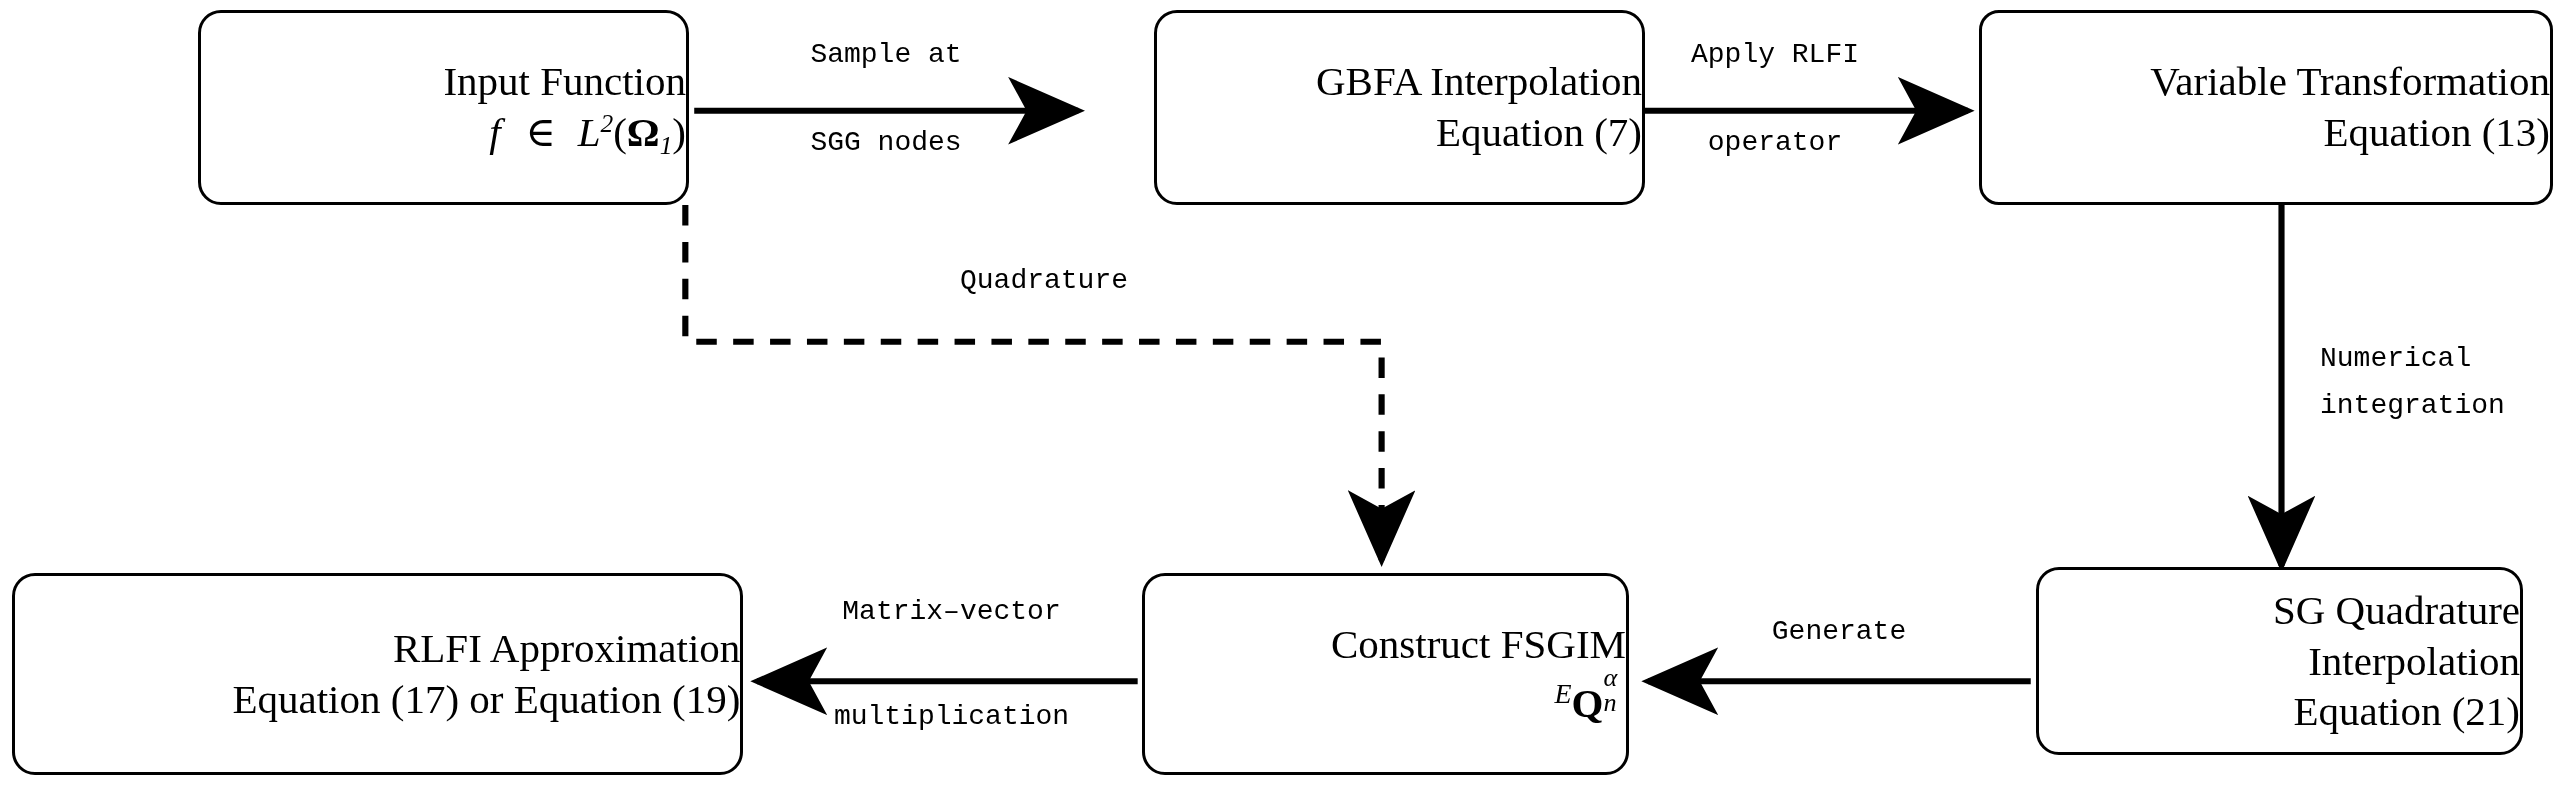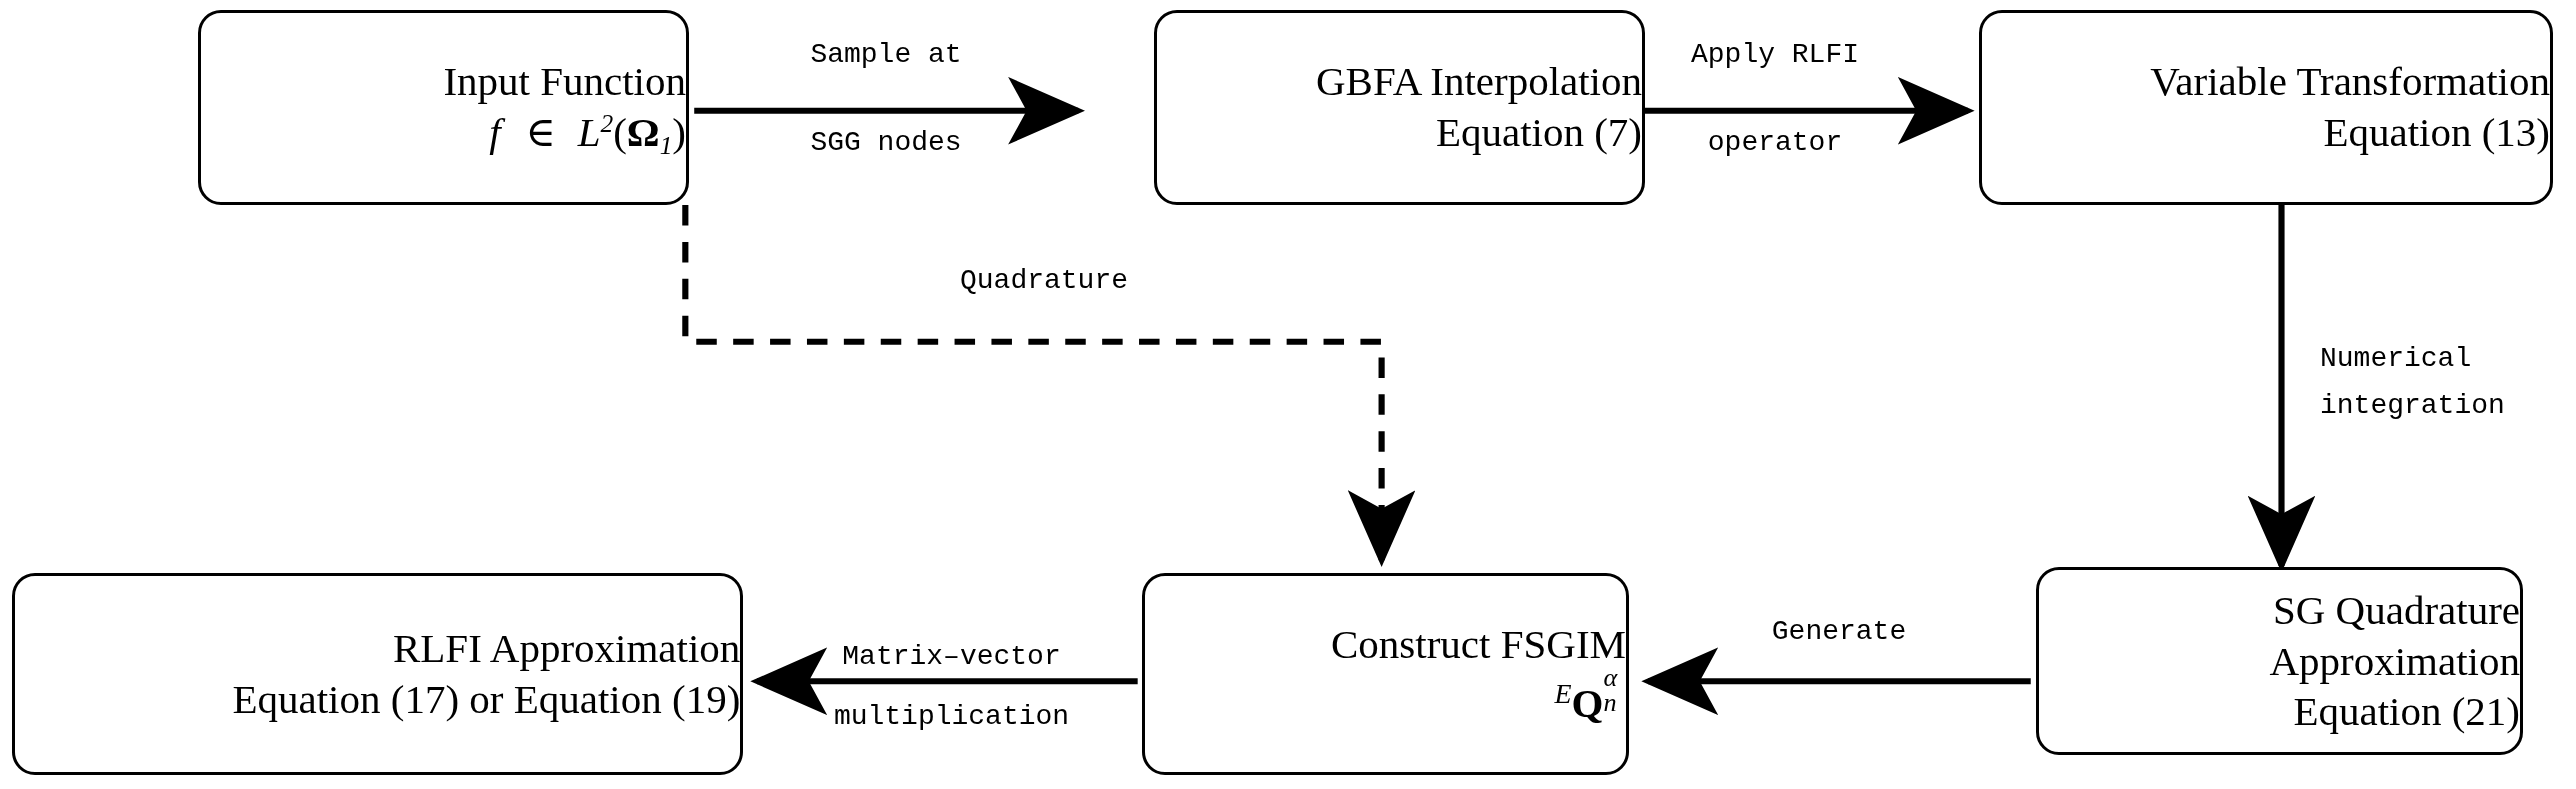--- a/index.html
+++ b/index.html
@@ -138,28 +138,28 @@
     <span class="ln">
       <span class="mathit">f</span><span style="padding:0 0.18em;"> </span><span>∈</span><span style="padding:0 0.14em;"> </span><span class="mathit">L</span><sup class="sm">2</sup><span>(</span><span class="bold-up">Ω</span><sub class="sm">1</sub><span>)</span>
     </span>
   </div>
 
   <div class="node" style="left:1154px; top:9.6px; width:491px; height:195px;">
     <span class="ln">GBFA Interpolation</span>
     <span class="ln">Equation (7)</span>
   </div>
 
-  <div class="node" style="left:1979px; top:9.6px; width:574px; height:195px;">
+  <div class="node" style="left:1979px; top:9.6px; width:574px; height:195px;border-radius:20px;">
     <span class="ln">Variable Transformation</span>
     <span class="ln">Equation (13)</span>
   </div>
 
   <div class="node" style="left:2036px; top:567px; width:487px; height:188px;">
     <span class="ln">SG Quadrature</span>
-    <span class="ln">Approximation</span>
+    <span class="ln">Interpolation</span>
     <span class="ln">Equation (21)</span>
   </div>
 
   <div class="node" style="left:1142px; top:573px; width:487px; height:202px;">
     <span class="ln">Construct FSGIM</span>
     <span class="ln" style="margin-top:5.5px;">
       <span class="presup">E</span><span class="qstack">Q</span><span class="qsupsub"><span class="up">α</span><span class="dn">n</span></span>
     </span>
   </div>
 
@@ -177,18 +177,18 @@
   <div class="edge-label" style="left:1611px; top:126px; width:328px;">operator</div>
 
   <div class="edge-label" style="left:880px; top:264px; width:328px;">Quadrature</div>
 
   <div class="edge-label vert" style="left:2320px; top:342px; width:273px;">Numerical</div>
 
   <div class="edge-label vert" style="left:2320px; top:389px; width:273px;">integration</div>
 
   <div class="edge-label" style="left:1675px; top:615px; width:328px;">Generate</div>
 
-  <div class="edge-label" style="left:784px; top:640px; width:335px;">Matrix–vector</div>
+  <div class="edge-label" style="left:784px; top:595px; width:335px;">Matrix–vector</div>
 
   <div class="edge-label" style="left:784px; top:700px; width:335px;">multiplication</div>
 
 </div>
 
 
 </body></html>

